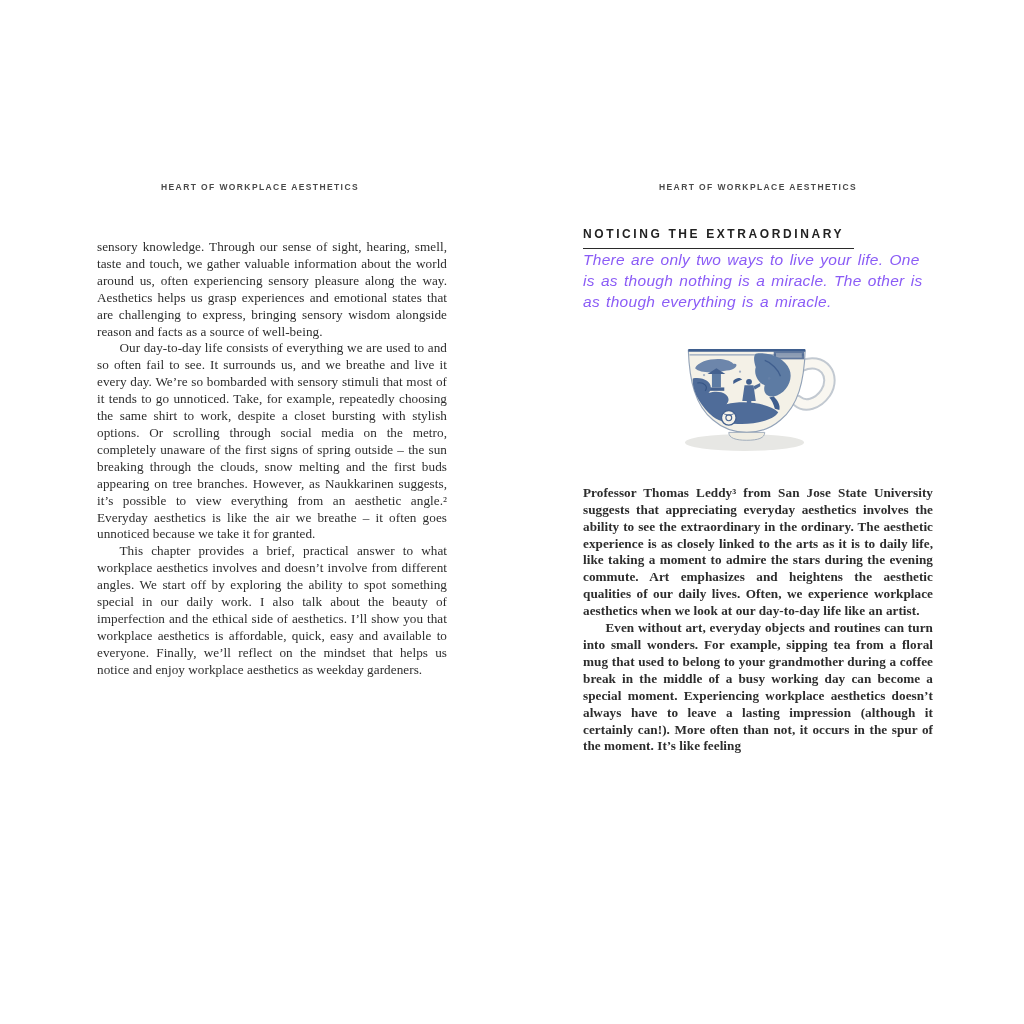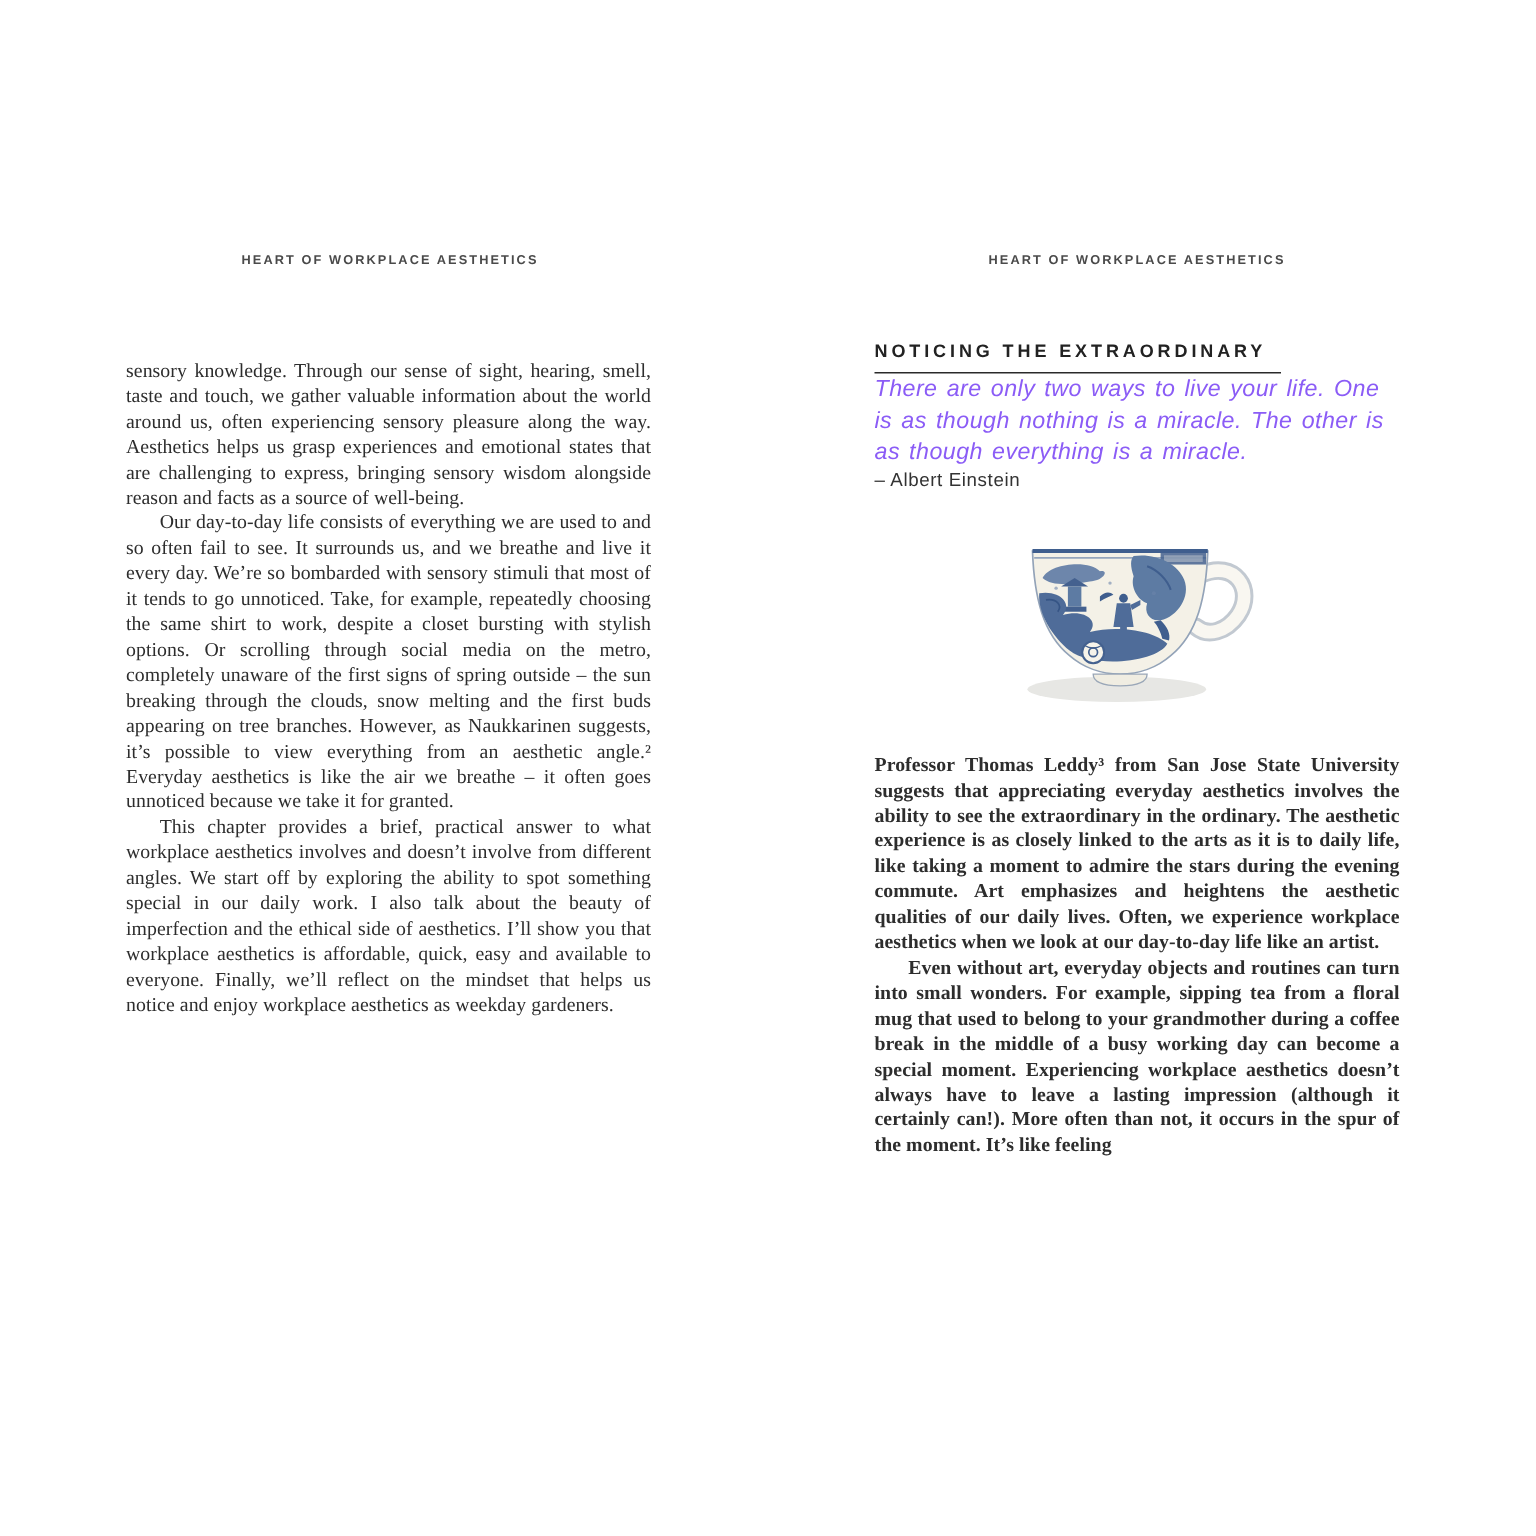--- a/index.html
+++ b/index.html
@@ -10,42 +10,42 @@
   body {
     width: 1024px;
     height: 1024px;
     position: relative;
     font-family: "Liberation Serif", serif;
     color: #2d2d2d;
     overflow: hidden;
   }
   .running-head {
     position: absolute;
-    top: 168px;
+    top: 182px;
     width: 350px;
     text-align: center;
     font-family: "Liberation Sans", sans-serif;
     font-size: 8.5px;
     font-weight: bold;
     letter-spacing: 1.4px;
     color: #4a4a4a;
     white-space: nowrap;
   }
   #running-head-left { left: 85px; }
   #running-head-right { left: 583px; }
 
   .text-col {
     position: absolute;
     width: 350px;
     font-size: 13.2px;
     line-height: 16.9px;
     text-align: justify;
     letter-spacing: 0.05px;
   }
-  #left-col { left: 84px; top: 239px; }
+  #left-col { left: 97px; top: 239px; }
   #right-col { left: 583px; top: 226px; }
 
   .text-col p { margin: 0; }
   .text-col p.indent { text-indent: 1.7em; }
 
   .section-heading {
     display: inline-block;
     font-family: "Liberation Sans", sans-serif;
     font-weight: bold;
     font-size: 12px;
@@ -93,21 +93,20 @@
   <p>sensory knowledge. Through our sense of sight, hearing, smell, taste and touch, we gather valuable information about the world around us, often experiencing sensory pleasure along the way. Aesthetics helps us grasp experiences and emotional states that are challenging to express, bringing sensory wisdom alongside reason and facts as a source of well-being.</p>
   <p class="indent">Our day-to-day life consists of everything we are used to and so often fail to see. It surrounds us, and we breathe and live it every day. We’re so bombarded with sensory stimuli that most of it tends to go unnoticed. Take, for example, repeatedly choosing the same shirt to work, despite a closet bursting with stylish options. Or scrolling through social media on the metro, completely unaware of the first signs of spring outside – the sun breaking through the clouds, snow melting and the first buds appearing on tree branches. However, as Naukkarinen suggests, it’s possible to view everything from an aesthetic angle.² Everyday aesthetics is like the air we breathe – it often goes unnoticed because we take it for granted.</p>
   <p class="indent">This chapter provides a brief, practical answer to what workplace aesthetics involves and doesn’t involve from different angles. We start off by exploring the ability to spot something special in our daily work. I also talk about the beauty of imperfection and the ethical side of aesthetics. I’ll show you that workplace aesthetics is affordable, quick, easy and available to everyone. Finally, we’ll reflect on the mindset that helps us notice and enjoy workplace aesthetics as weekday gardeners.</p>
 </div>
 
 <div id="right-col" class="text-col">
   <h2 class="section-heading">NOTICING THE EXTRAORDINARY</h2>
 
   <p class="quote">There are only two ways to live your life. One is as though nothing is a miracle. The other is as though everything is a miracle.</p>
 
-  <p class="quote-attribution">– Albert Einstein</p>
 
   <div class="illustration-wrap">
     <svg width="208" height="118" viewBox="0 0 156 105" aria-hidden="true">
 
       <ellipse cx="66" cy="93" rx="53" ry="7.5" fill="#e7e7e4"></ellipse>
 
       <path d="M116,25 C136,16 148,34 138,49 C131,59 120,62 113,56" fill="none" stroke="#c2c9d1" stroke-width="11" stroke-linecap="round"></path>
       <path d="M116,25 C136,16 148,34 138,49 C131,59 120,62 113,56" fill="none" stroke="#f9f7f1" stroke-width="7.5" stroke-linecap="round"></path>
 
       <path d="M16,11 L120,11 C119,38 114,60 98,73 C90,80 79,84 68,84 C57,84 46,80 38,73 C22,60 17,38 16,11 Z" fill="#f4f1e7" stroke="#93a3b8" stroke-width="1"></path>

